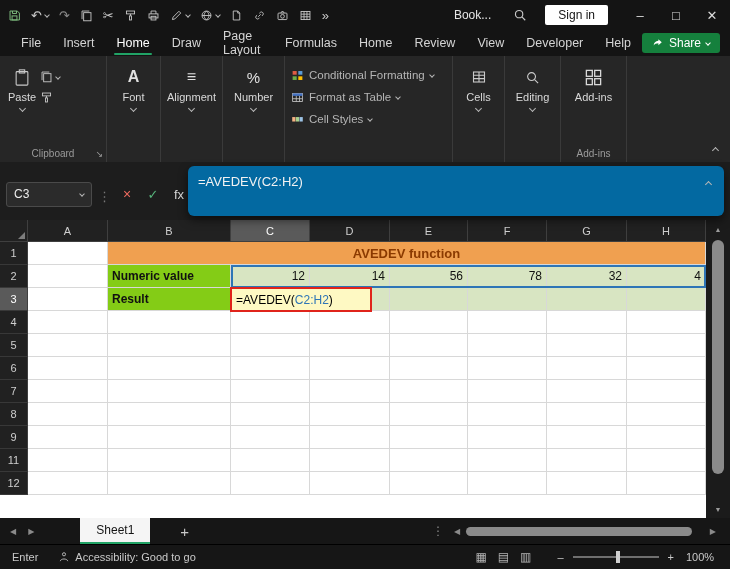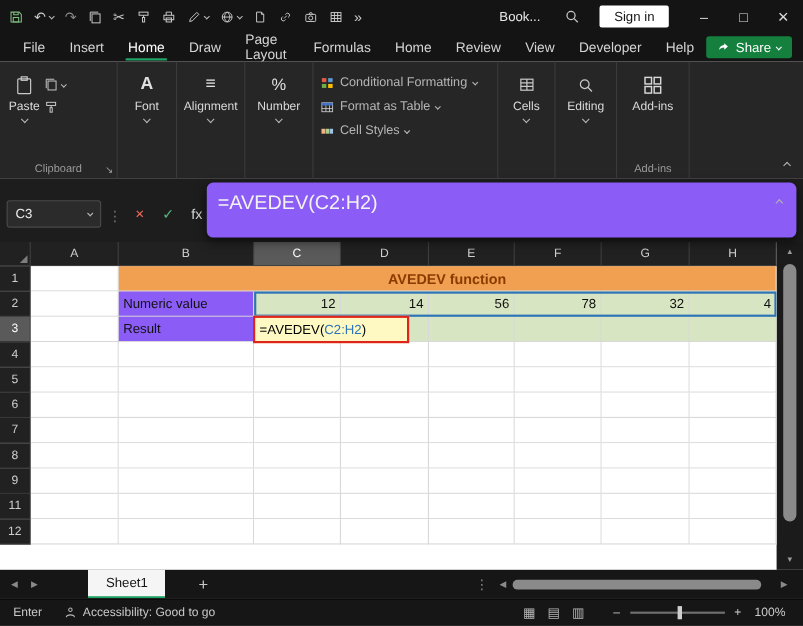--- a/index.html
+++ b/index.html
@@ -42,37 +42,37 @@
   .g-styles{width:168px;padding:8px 4px 0 6px}
   .stylerow{display:flex;align-items:center;gap:5px;height:22px;font-size:11.5px;color:#b5b5b5;white-space:nowrap}
   .collapse-chev{position:absolute;right:12px;bottom:9px}
 
   
   .fbar{height:58px;background:#1d1d1d;position:relative;display:flex;align-items:center;padding:6px 0 0 6px;gap:6px;flex:0 0 auto}
   .namebox{width:86px;height:25px;background:#2b2b2b;border:1px solid #4a4a4a;border-radius:3px;display:flex;align-items:center;padding:0 7px;color:#ececec;font-size:12px}
   .dots{color:#777;font-size:13px;padding-top:4px}
   .fbtn{width:20px;height:25px;display:flex;align-items:center;justify-content:center;font-size:13px}
   .fx{color:#d5d5d5;font-size:13px}
-  .fpanel{position:absolute;left:188px;top:4px;right:6px;height:50px;background:#8b5cf6;border-radius:6px;box-shadow:0 4px 10px rgba(0,0,0,.55);padding:8px 28px 0 10px;color:#f2f2f2;font-size:18px}
+  .fpanel{position:absolute;left:188px;top:4px;right:6px;height:50px;background:#0369a1;border-radius:6px;box-shadow:0 4px 10px rgba(0,0,0,.55);padding:8px 28px 0 10px;color:#f2f2f2;font-size:13px}
   .fpanel .chev{position:absolute;right:13px;top:16px}
 
   
   .gridwrap{height:298px;display:flex;flex:0 0 auto;background:#fff}
   .sheet{width:706px;overflow:hidden}
   .ghead{display:flex;height:22px;background:#212121}
   .ch{border-right:1px solid #3f3f3f;border-bottom:1px solid #3f3f3f;display:flex;align-items:center;justify-content:center;font-size:11px;color:#cfcfcf}
   .ch.sel,.rh.sel{background:#5a5a5a;color:#fff}
   .corner{width:28px;border-right:1px solid #3f3f3f;border-bottom:1px solid #3f3f3f;position:relative;background:#212121}
   .corner::after{content:"";position:absolute;right:2px;bottom:2px;border-left:7px solid transparent;border-bottom:7px solid #7d7d7d}
   .grow{display:flex;height:23px;position:relative}
   .rh{width:28px;background:#212121;border-right:1px solid #3f3f3f;border-bottom:1px solid #383838;color:#cfcfcf;font-size:11px;display:flex;align-items:center;justify-content:center;flex:0 0 auto}
   .cell{border-right:1px solid #d8d8d8;border-bottom:1px solid #d8d8d8;font-size:12px;color:#111;display:flex;align-items:center;overflow:hidden;background:#fff}
   .c-a{width:80px}.c-b{width:123px}.c-c{width:79px}.c-d{width:80px}.c-e{width:78px}.c-f{width:79px}.c-g{width:80px}.c-h{width:79px}
   .banner{width:598px;background:#F0A050;justify-content:center;font-weight:700;font-size:13px;color:#8B3A00}
-  .label-cell{background:#8b5cf6;font-weight:400;padding-left:4px}
+  .label-cell{background:#84cc16;font-weight:700;padding-left:4px}
   .val-cell{background:#D8E5C2;justify-content:flex-end;padding-right:4px}
   .range-box{position:absolute;left:231px;top:0;width:475px;height:23px;border:2px solid #2E75B6;pointer-events:none;z-index:2}
   .edit-box{position:absolute;left:230px;top:-1px;width:142px;height:25px;background:#fef9c3;border:2px solid #E0241B;z-index:3;display:flex;align-items:center;padding-left:4px;font-size:12px}
   .f-ref{color:#2E75B6}
   .vscroll{width:24px;background:#1b1b1b;display:flex;flex-direction:column;align-items:center;padding:2px 0}
   .vs-btn{height:14px;color:#9a9a9a;font-size:7px;display:flex;align-items:center;justify-content:center}
   .vs-track{flex:1;width:100%;position:relative}
   .vs-thumb{position:absolute;left:6px;right:6px;top:4px;height:88%;background:#8a8a8a;border-radius:6px}
 
   

